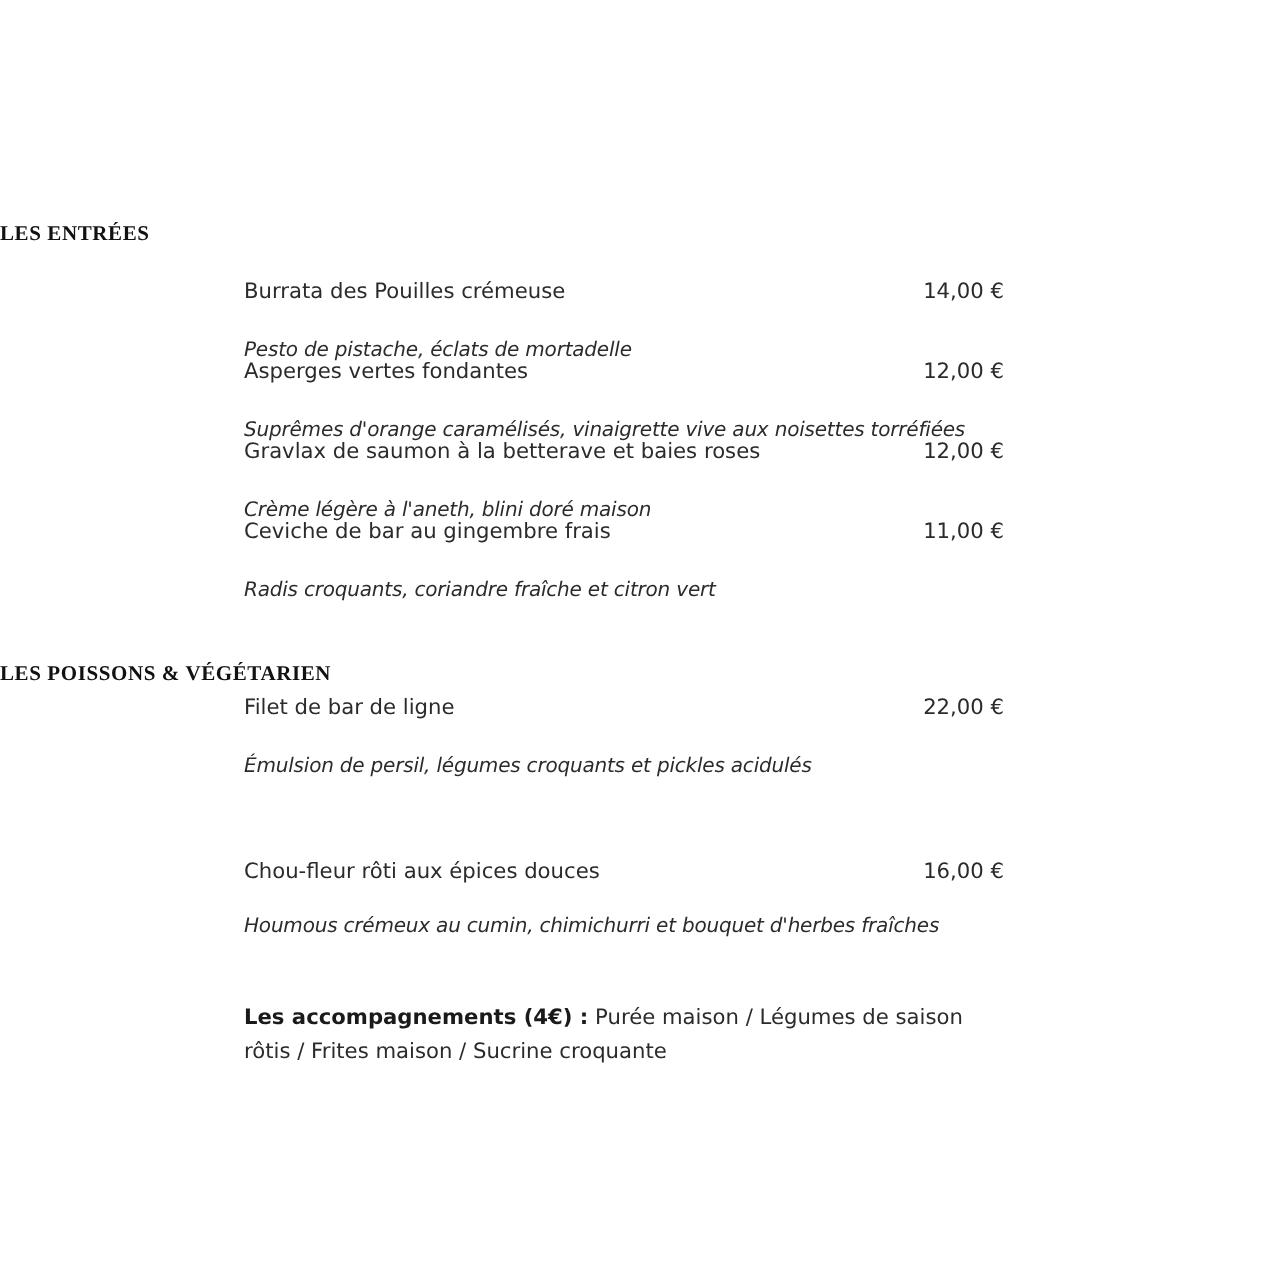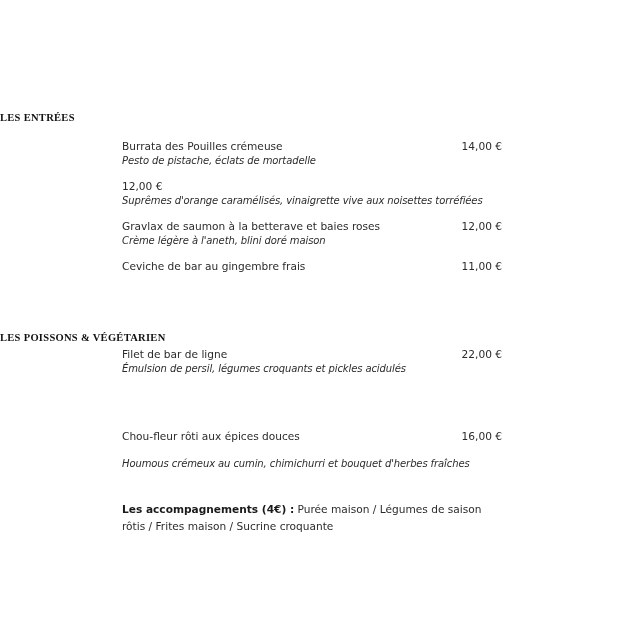--- a/index.html
+++ b/index.html
@@ -3,59 +3,61 @@
 <meta charset="utf-8">
 <style>
   html, body { margin: 0; padding: 0; background: #ffffff; }
   body { width: 640px; height: 640px; position: relative; overflow: hidden; font-family: "DejaVu Sans", sans-serif; color: #2b2b2b; }
   .page { position: absolute; left: 0; top: 0; width: 640px; height: 640px; }
   .section-title { position: absolute; left: 0; width: 640px; text-align: left; font-family: "Liberation Serif", serif; font-weight: bold; font-size: 10.5px; letter-spacing: 0.3px; color: #111; }
   .item { position: absolute; left: 122px; width: 380px; }
   .item .row { display: flex; justify-content: space-between; align-items: center; }
   .item .name { font-size: 10.6px; color: #2b2b2b; white-space: nowrap; }
   .item .price { font-size: 10.6px; color: #2b2b2b; white-space: nowrap; }
-  .item .desc { font-size: 10px; font-style: italic; color: #2b2b2b; margin-top: 3px; white-space: nowrap; letter-spacing: -0.1px; }
+  .item .desc { font-size: 10px; font-style: italic; color: #2b2b2b; margin-top: 18px; white-space: nowrap; letter-spacing: -0.1px; }
   .sides { position: absolute; left: 122px; top: 501px; width: 380px; font-size: 10.6px; line-height: 17px; color: #2b2b2b; }
   .sides b { font-weight: bold; color: #1a1a1a; }
 </style>
 </head>
 <body>
 
 <div class="page">
 
   <div class="section-title" style="top:112px;">LES ENTRÉES</div>
 
   <div class="item" style="top:140px;">
     <div class="row">
       <span class="name">Burrata des Pouilles crémeuse</span>
       <span class="price">14,00 €</span>
     </div>
     <div class="desc">Pesto de pistache, éclats de mortadelle</div>
   </div>
 
   <div class="item" style="top:180px;">
     <div class="row">
+      <span class="name">Asperges vertes fondantes</span>
       <span class="price">12,00 €</span>
     </div>
     <div class="desc">Suprêmes d'orange caramélisés, vinaigrette vive aux noisettes torréfiées</div>
   </div>
 
   <div class="item" style="top:220px;">
     <div class="row">
       <span class="name">Gravlax de saumon à la betterave et baies roses</span>
       <span class="price">12,00 €</span>
     </div>
     <div class="desc">Crème légère à l'aneth, blini doré maison</div>
   </div>
 
   <div class="item" style="top:260px;">
     <div class="row">
       <span class="name">Ceviche de bar au gingembre frais</span>
       <span class="price">11,00 €</span>
     </div>
+    <div class="desc">Radis croquants, coriandre fraîche et citron vert</div>
   </div>
 
   <div class="section-title" style="top:332px;">LES POISSONS &amp; VÉGÉTARIEN</div>
 
   <div class="item" style="top:348px;">
     <div class="row">
       <span class="name">Filet de bar de ligne</span>
       <span class="price">22,00 €</span>
     </div>
     <div class="desc">Émulsion de persil, légumes croquants et pickles acidulés</div>

